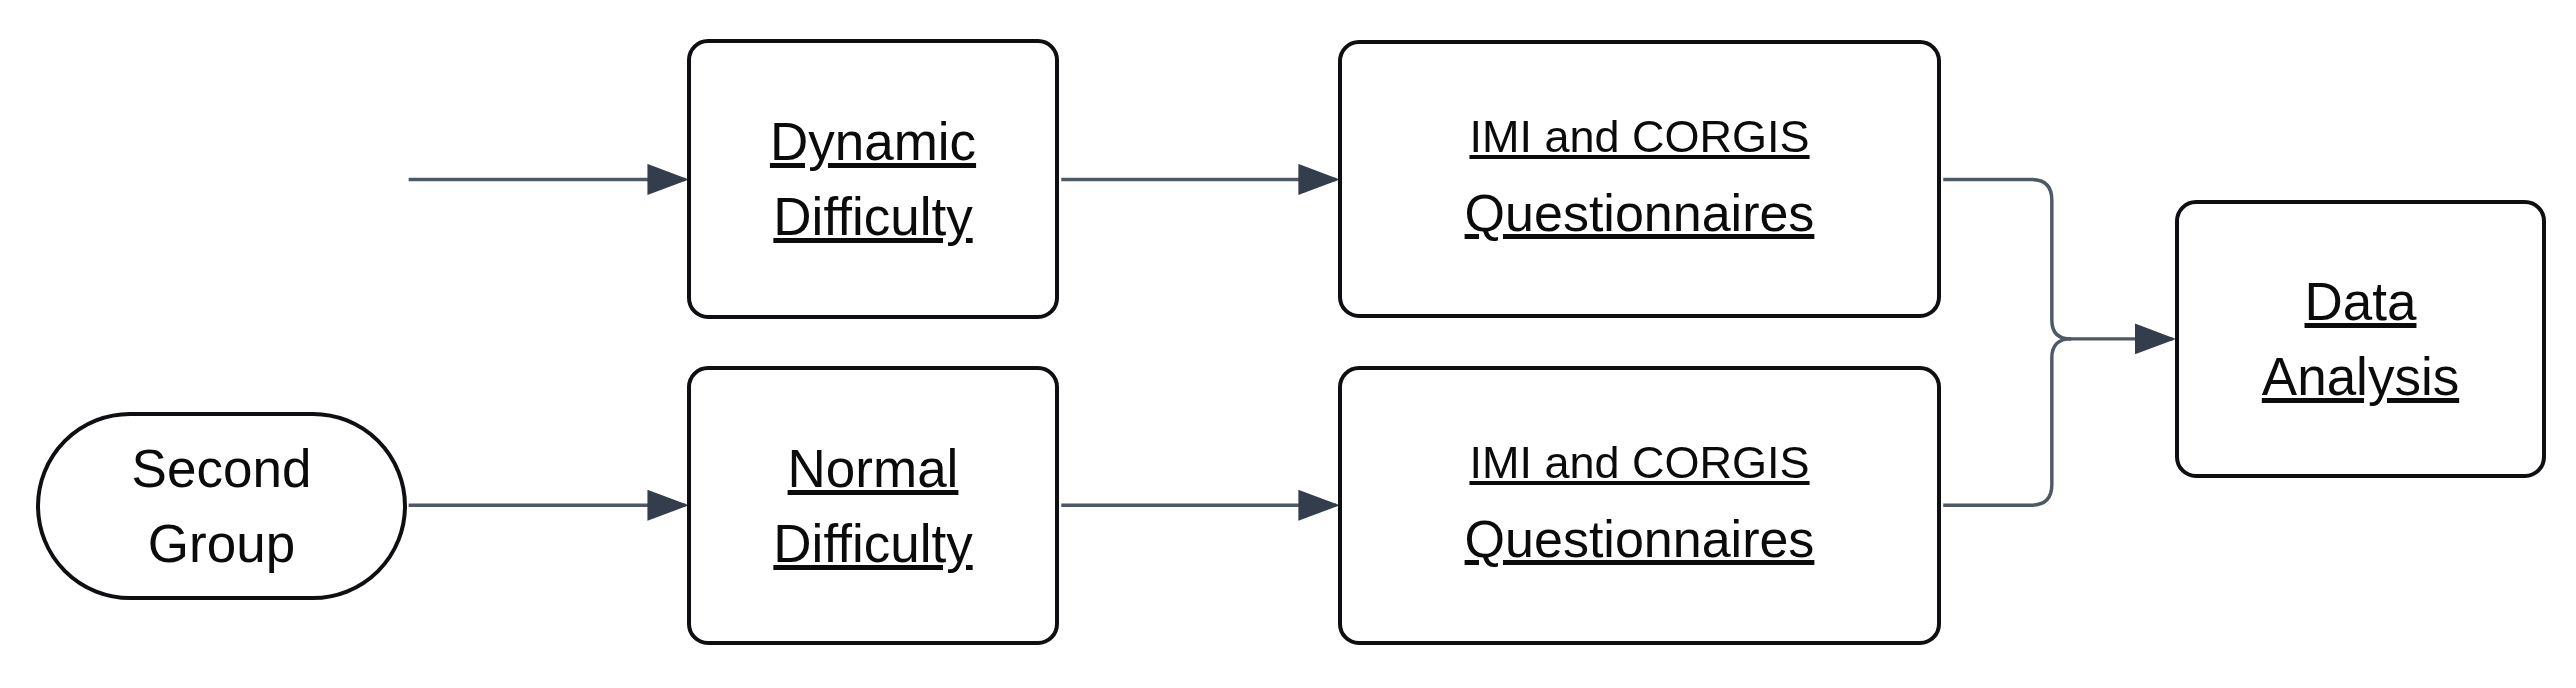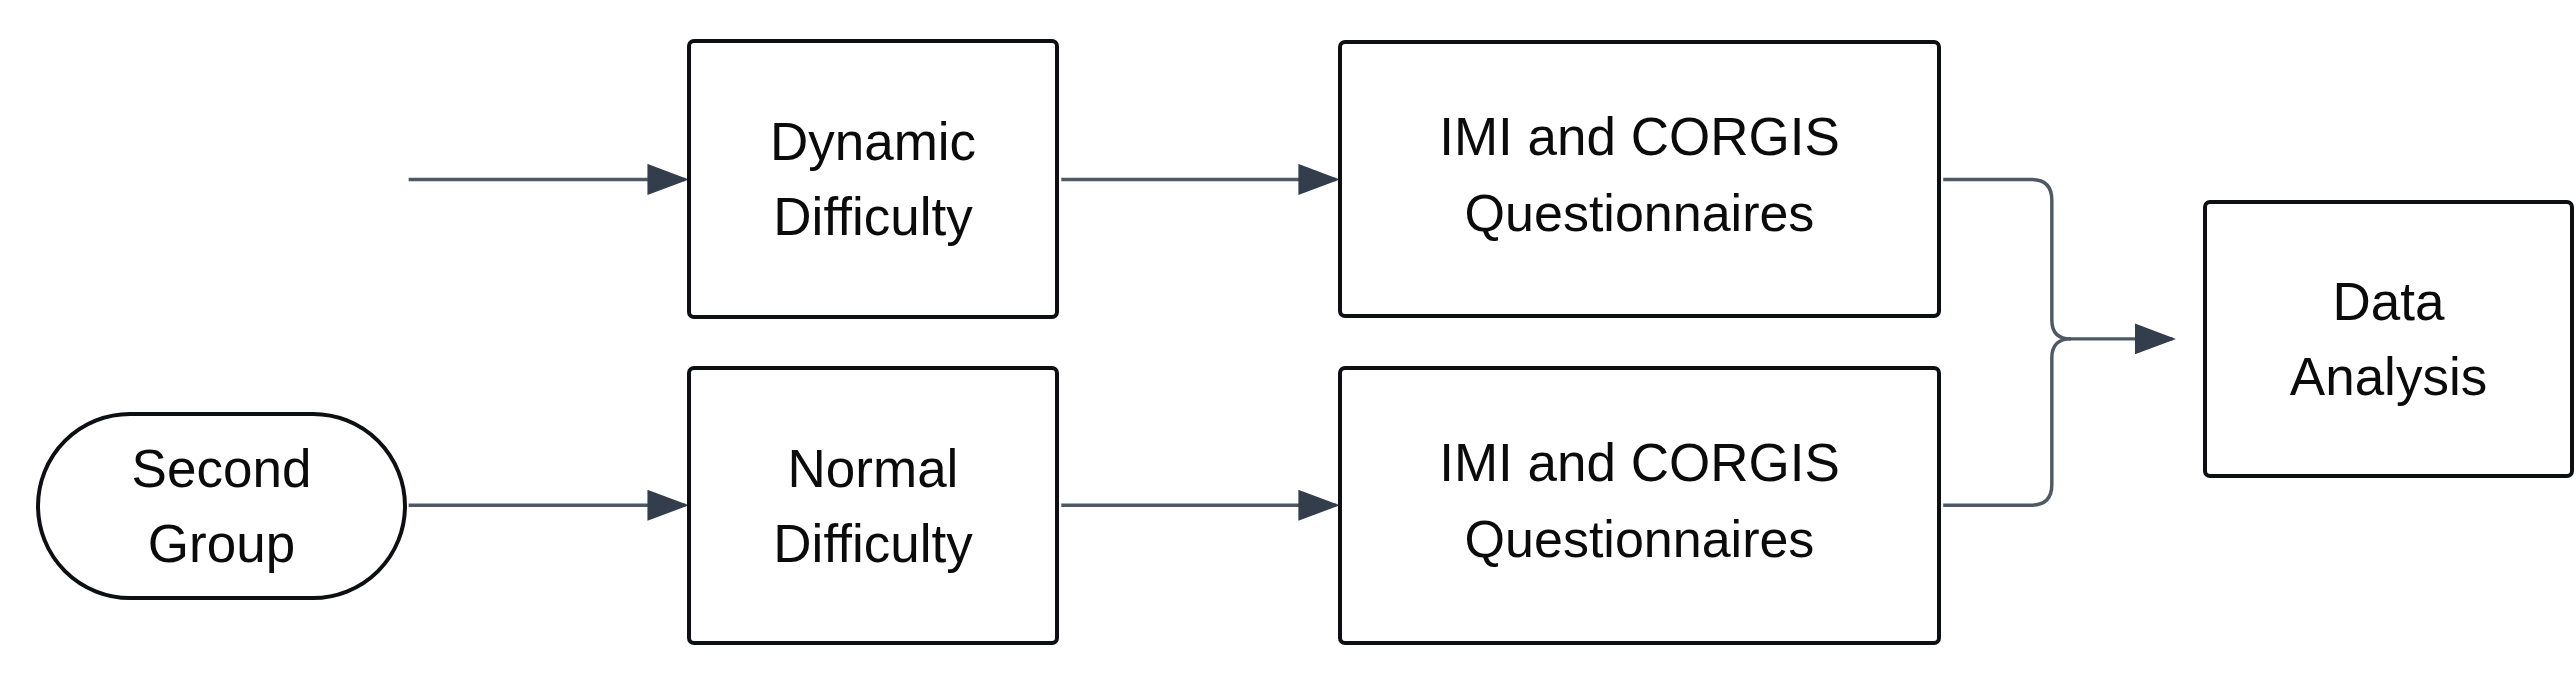--- a/index.html
+++ b/index.html
@@ -42,36 +42,36 @@
     text-align:center;
     font-size:53px;
     line-height:75px;
     color:var(--text);
   }
   .stadium{
     border-radius:95px;
     padding:0 47px;
   }
   .rounded{
-    border-radius:7px;
+    border-radius:21px;
     padding:0 31px;
+    text-decoration:underline;
   }
   .node .line-small{
     display:block;
-    font-size:53px;
+    font-size:45px;
     line-height:67px;
   }
   .node .line-big{
     display:block;
     font-size:52px;
     line-height:86px;
   }
   .node-data-analysis{
     padding:12px 41px;
-    margin-left:28px;
   }
 </style>
 </head>
 <body>
 
 <div class="canvas">
 
   <svg class="edges" width="2576" height="689" viewBox="0 0 2988 799" xmlns="http://www.w3.org/2000/svg">
     <defs>
       <marker id="arrow" markerUnits="userSpaceOnUse" markerWidth="48" markerHeight="36" viewBox="0 0 12 9" refX="11" refY="4.5" orient="auto">

